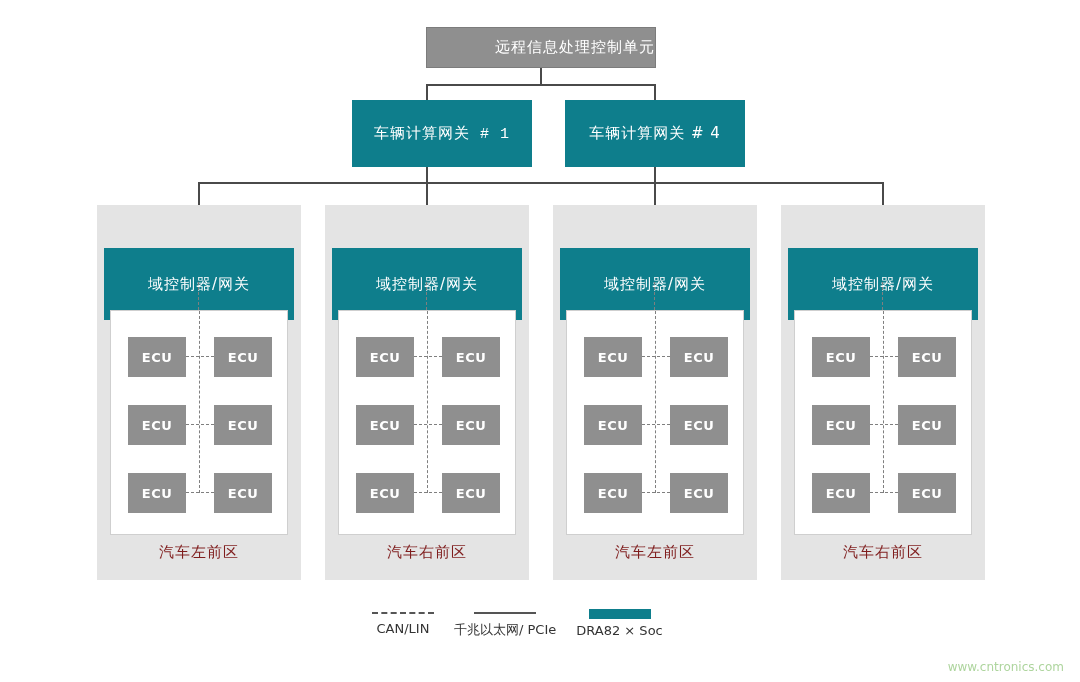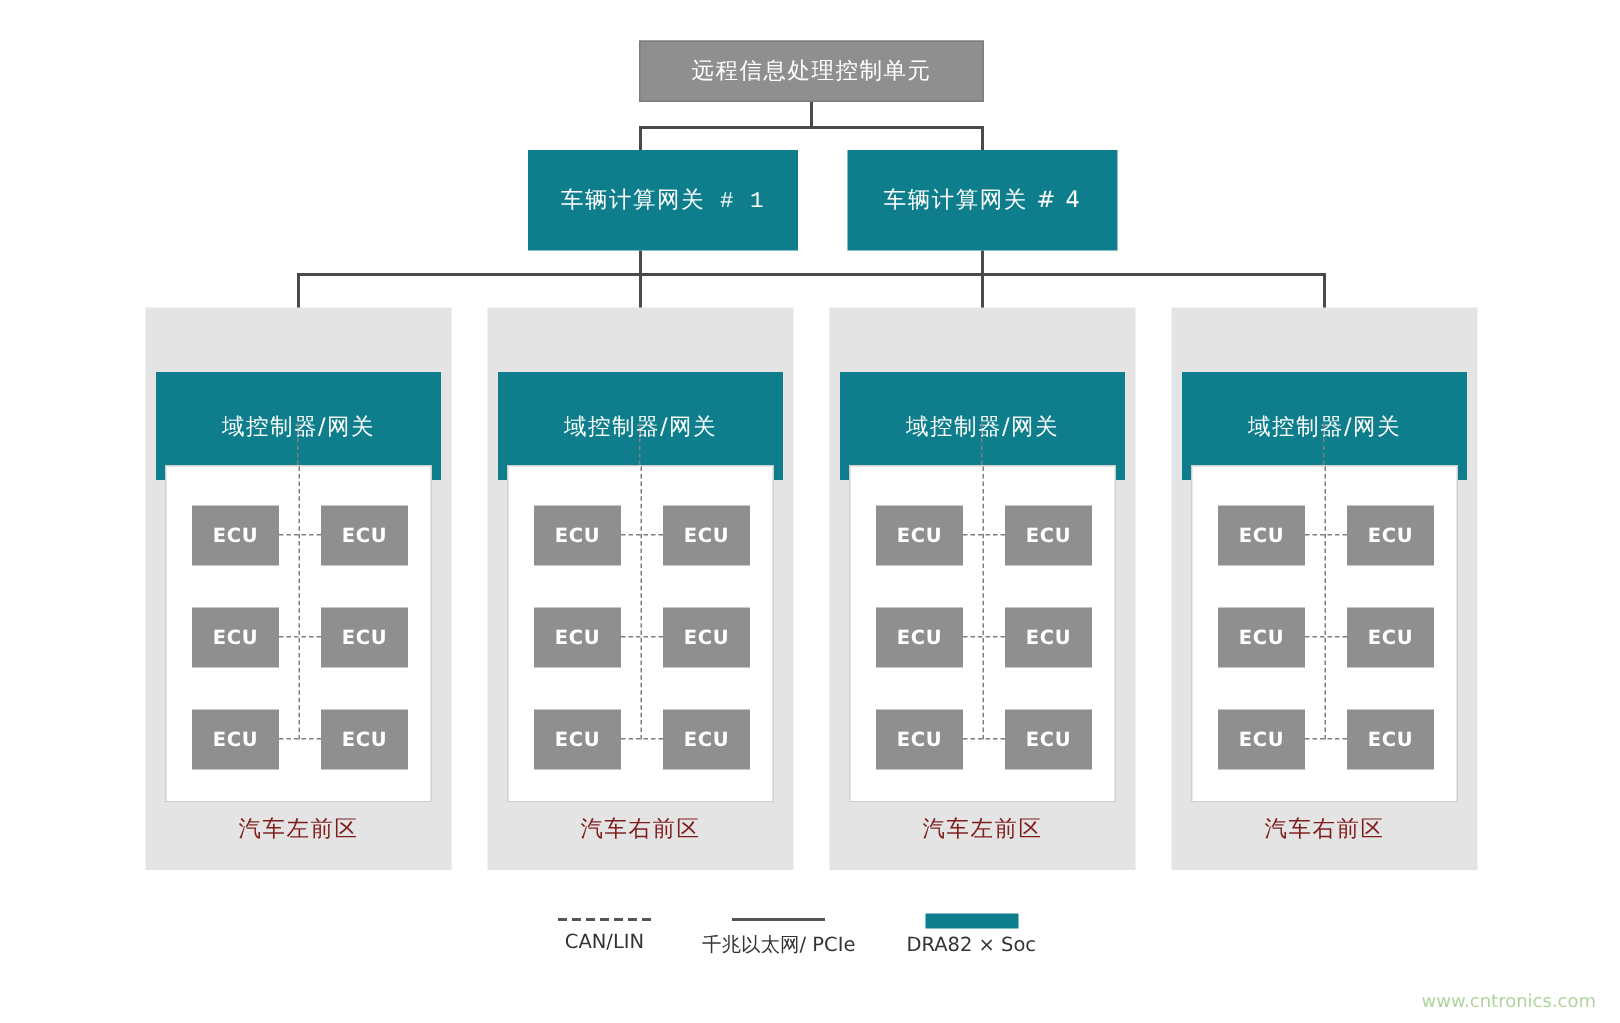--- a/index.html
+++ b/index.html
@@ -4,21 +4,21 @@
 <style>
   html,body{margin:0;padding:0;background:#fff;font-family:"DejaVu Sans","Liberation Sans",sans-serif;}
   .canvas{position:relative;width:1080px;height:682px;background:#ffffff;overflow:hidden;}
 
   
   .line{position:absolute;background:#4a4a4a;}
   .line.h{height:2px;}
   .line.v{width:2px;}
 
   
-  .top-unit{position:absolute;left:426px;top:27px;width:230px;height:41px;background:#8f8f8f;border:1px solid #7c7c7c;color:#fff;display:flex;align-items:center;justify-content:center;font-size:15px;letter-spacing:1px;box-sizing:border-box;}
+  .top-unit{position:absolute;left:426px;top:27px;width:230px;height:41px;background:#8f8f8f;border:1px solid #7c7c7c;color:#fff;display:flex;align-items:center;justify-content:flex-end;font-size:15px;letter-spacing:1px;box-sizing:border-box;}
 
   
   .gateway{position:absolute;top:100px;width:180px;height:67px;background:#0e7e8c;color:#fff;display:flex;align-items:center;justify-content:center;font-size:15px;letter-spacing:1px;box-sizing:border-box;}
   .gw1{left:352px;font-family:Liberation Mono, monospace;}
   .gw2{left:565px;}
 
   
   .zone{position:absolute;top:205px;width:204px;height:375px;background:#e4e4e4;box-sizing:border-box;}
   .z1{left:97px;} .z2{left:325px;} .z3{left:553px;} .z4{left:781px;}
   .zone-header{position:absolute;left:7px;top:5px;width:190px;height:72px;background:#0e7e8c;color:#fff;display:flex;align-items:center;justify-content:center;font-size:15px;letter-spacing:1px;box-sizing:border-box;margin-top:38px;}
@@ -26,21 +26,21 @@
   .ecu-panel{position:absolute;left:13px;top:105px;width:178px;height:225px;background:#ffffff;border:1px solid #cfcfcf;box-sizing:border-box;}
   .dash-pv{position:absolute;left:88px;top:0;height:182px;width:0;border-left:1px dashed #7f7f7f;}
   .dash-h{position:absolute;width:28px;height:0;border-top:1px dashed #7f7f7f;left:75px;}
   .hr1{top:45px;} .hr2{top:113px;} .hr3{top:181px;}
   .ecu{position:absolute;width:58px;height:40px;background:#8f8f8f;color:#fff;font-size:13px;font-weight:bold;letter-spacing:0.5px;display:flex;align-items:center;justify-content:center;}
   .c1{left:17px;} .c2{left:103px;}
   .r1{top:26px;} .r2{top:94px;} .r3{top:162px;}
   .zone-label{position:absolute;left:0;right:0;top:338px;text-align:center;font-size:15px;color:#7f1d1d;letter-spacing:1px;}
 
   
-  .legend{position:absolute;left:372px;top:612px;display:flex;gap:34px;align-items:flex-start;}
+  .legend{position:absolute;left:372px;top:612px;display:flex;gap:20px;align-items:flex-start;}
   .legend-item{display:flex;flex-direction:column;align-items:center;}
   .swatch{width:62px;margin-bottom:7px;}
   .swatch.dashed{border-top:2px dashed #555555;height:0;}
   .swatch.solid{border-top:2px solid #555555;height:0;}
   .swatch.teal{height:10px;background:#0e7e8c;margin-top:-3px;margin-bottom:4px;}
   .legend-label{font-size:13px;color:#333333;white-space:nowrap;}
 
   
   .watermark{position:absolute;right:16px;bottom:8px;font-size:12px;color:#aed59e;}
 </style>

